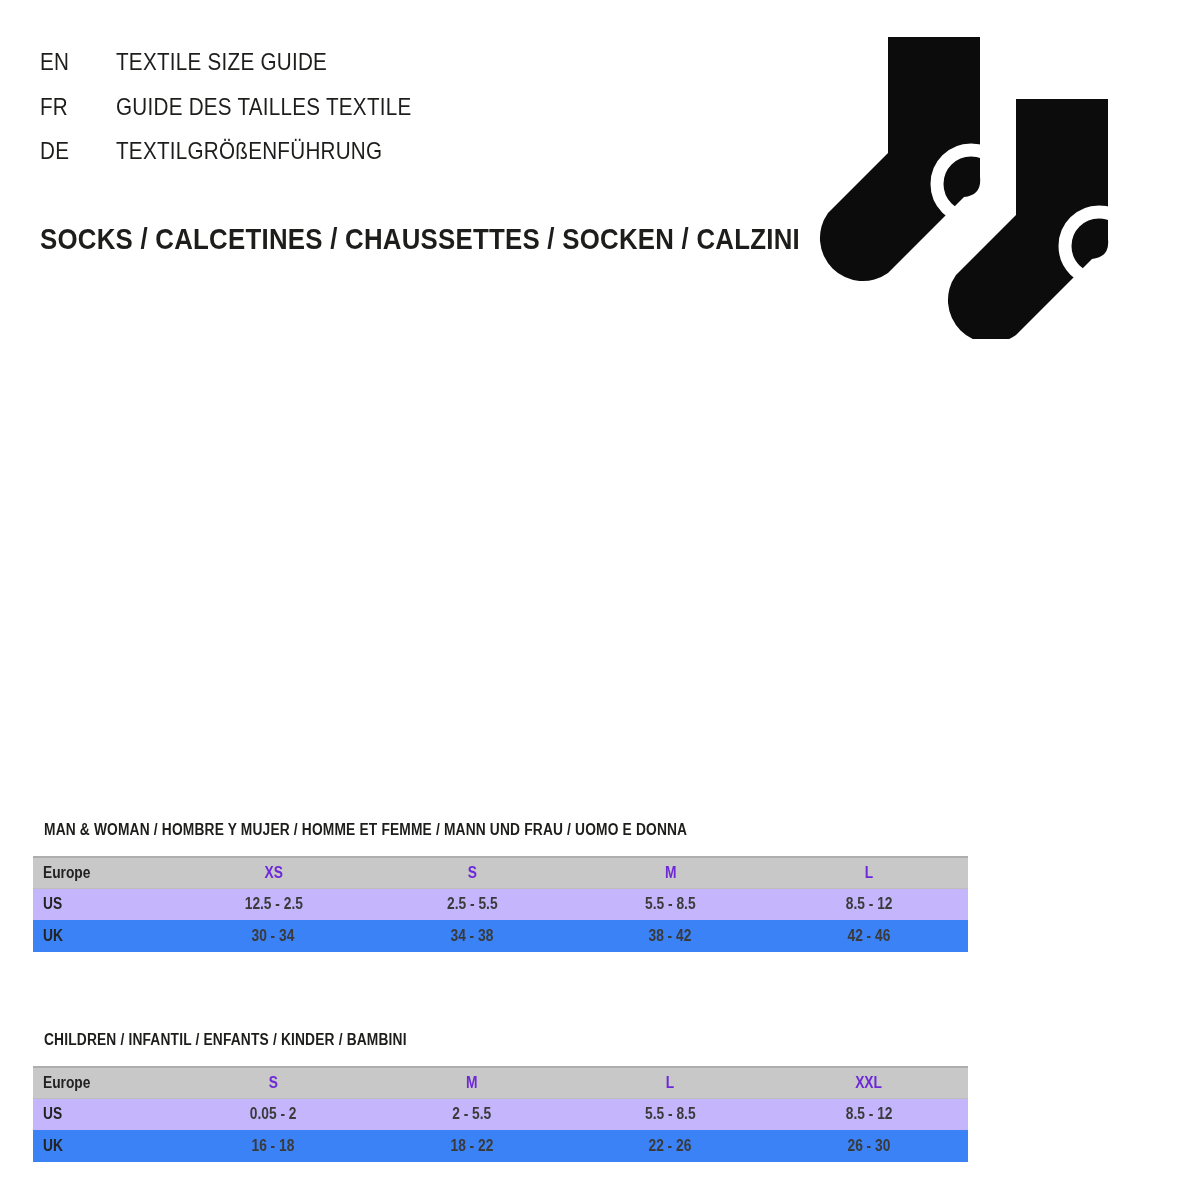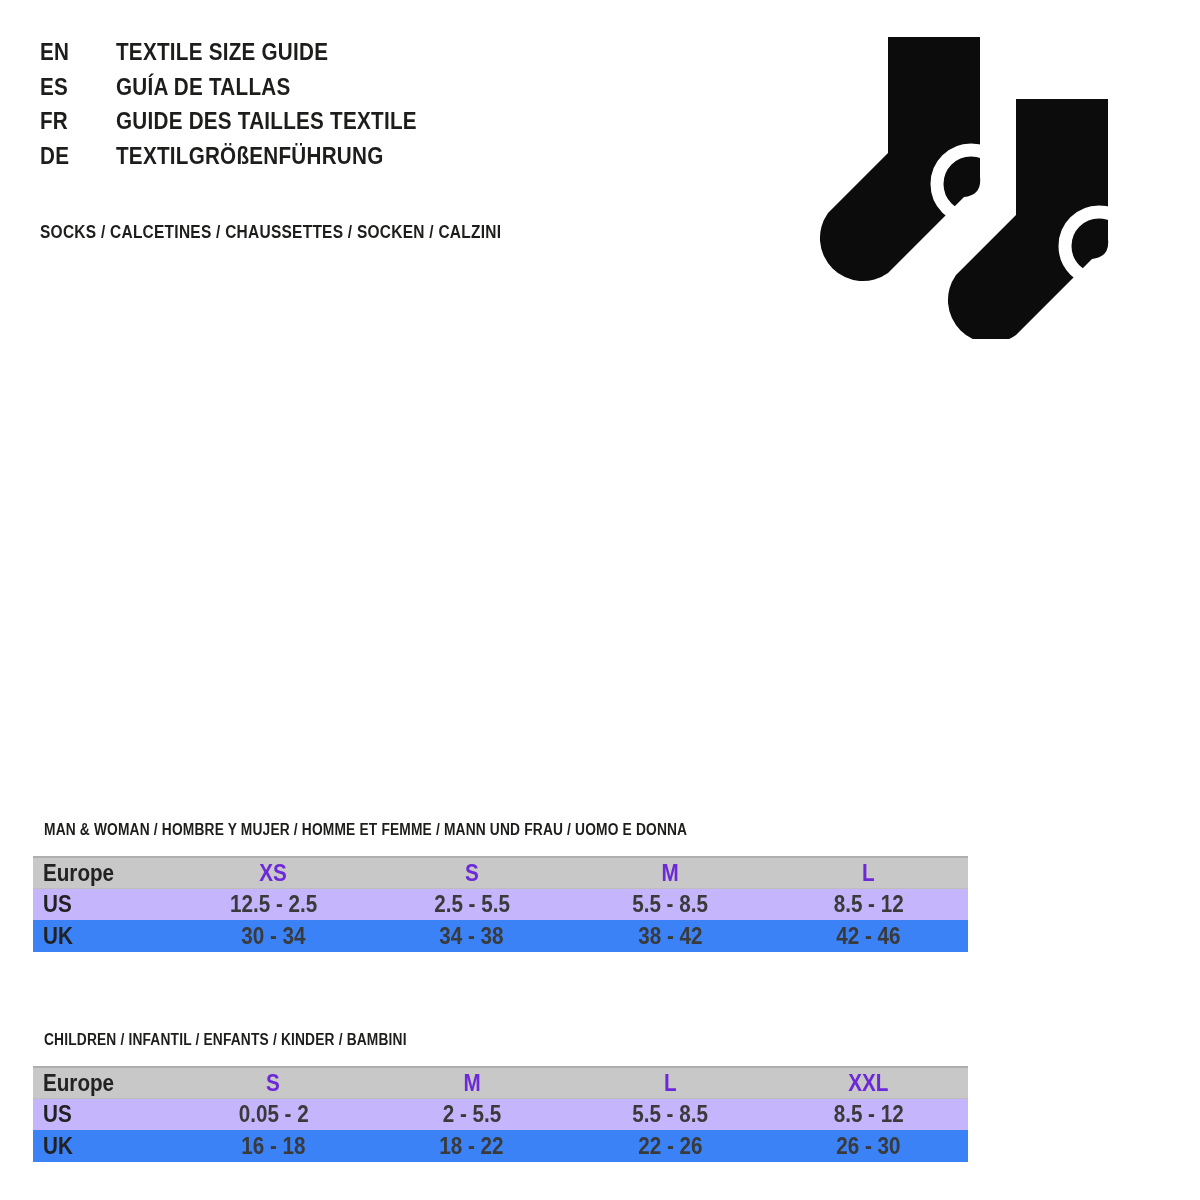--- a/index.html
+++ b/index.html
@@ -10,59 +10,55 @@
     color:#1d1d1b;
     position:relative;
     overflow:hidden;
   }
   
   .cond  { display:inline-block; transform:scaleX(.86); transform-origin:0 50%; white-space:nowrap; }
   .condc { display:inline-block; transform:scaleX(.86); transform-origin:50% 50%; white-space:nowrap; }
 
   
   .lang-block { position:absolute; left:40px; top:35px; }
-  .lang-row   { display:flex; align-items:center; height:34.5px; font-weight:700; font-size:24px; letter-spacing:.3px; }
+  .lang-row   { display:flex; align-items:center; height:34.5px; font-weight:400; font-size:24px; letter-spacing:.3px;margin-top:10px; }
   .lang-code  { width:76px; flex:0 0 76px; }
 
   
-  .socks-line { position:absolute; left:40px; top:222px; font-weight:700; font-size:18px; letter-spacing:.3px; }
+  .socks-line { position:absolute; left:40px; top:222px; font-weight:700; font-size:30px; letter-spacing:.3px; }
 
   
   .socks-icon { position:absolute; left:818px; top:37px; width:295px; height:302px; }
 
   
   .section-title { position:absolute; left:44px; font-weight:700; font-size:16px; letter-spacing:.2px; }
   .title-adult    { top:821px; }
   .title-children { top:1031px; }
 
   
   table.size-table { position:absolute; left:33px; width:935px; border-collapse:collapse; table-layout:fixed; }
   .table-adult    { top:856px; }
   .table-children { top:1066px; }
   .size-table tr.head-row { background:#c8c8c8; height:31px; border-top:2px solid #aeaeae; border-bottom:1px solid #bdbdbd; }
   .size-table tr.row-us   { background:#c4b5fd; height:32px; }
   .size-table tr.row-uk   { background:#3b82f6; height:32px; }
   .size-table th, .size-table td {
-    font-weight:700; font-size:24px; text-align:center; vertical-align:middle; padding:0;
+    font-weight:700; font-size:16px; text-align:center; vertical-align:middle; padding:0;
   }
   .size-table th { color:#6d28d9; }
   .size-table td { color:#3a3a3a; }
   .size-table th:first-child, .size-table td:first-child { text-align:left; padding-left:10px; color:#222222; }
 </style>
 </head>
 <body>
 
 <div class="lang-block">
   <div class="lang-row">
     <span class="lang-code"><span class="cond">EN</span></span>
     <span class="cond">TEXTILE SIZE GUIDE</span>
-  </div>
-  <div class="lang-row">
-    <span class="lang-code"><span class="cond">ES</span></span>
-    <span class="cond">GUÍA DE TALLAS</span>
   </div>
   <div class="lang-row">
     <span class="lang-code"><span class="cond">FR</span></span>
     <span class="cond">GUIDE DES TAILLES TEXTILE</span>
   </div>
   <div class="lang-row">
     <span class="lang-code"><span class="cond">DE</span></span>
     <span class="cond">TEXTILGRÖßENFÜHRUNG</span>
   </div>
 </div>

